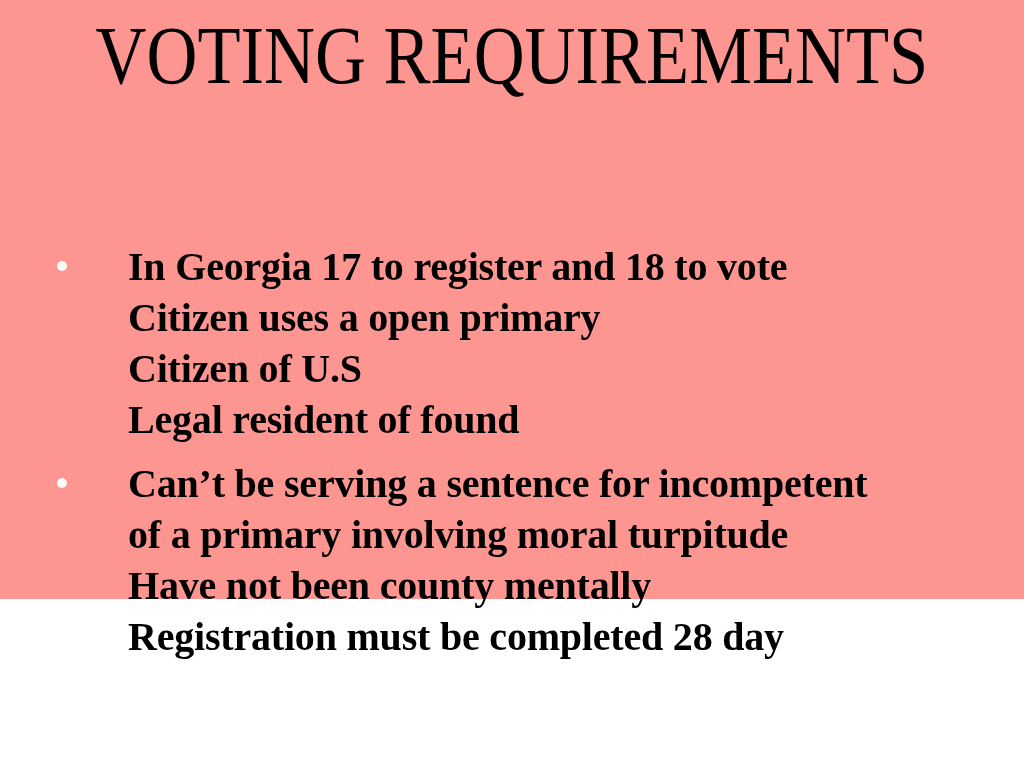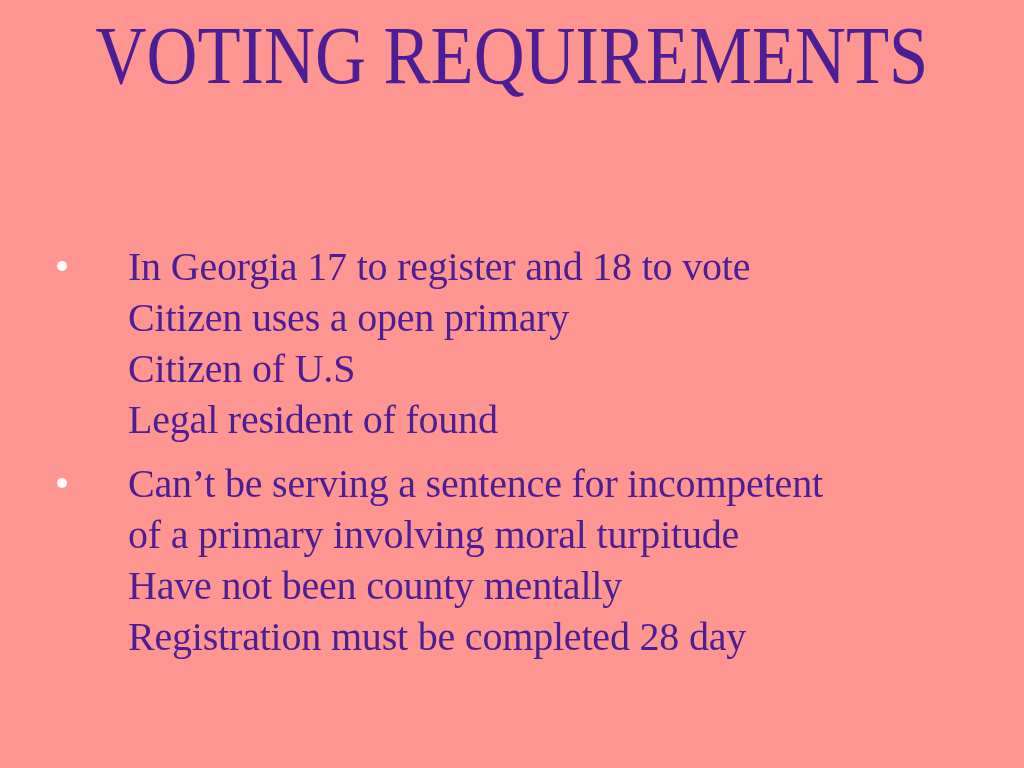--- a/index.html
+++ b/index.html
@@ -7,23 +7,23 @@
     padding: 0;
   }
   body {
     width: 1024px;
     height: 768px;
     overflow: hidden;
   }
   .slide {
     position: relative;
     width: 1024px;
-    height: 768px;
+    height: 599px;
     background: #FD9690;
-    color: #4c1d95;
+    color: #000000;
     font-family: "Liberation Serif", "DejaVu Serif", serif;
   }
   .title-wrap {
     position: absolute;
     top: 14px;
     left: 0;
     width: 100%;
     text-align: center;
   }
   .slide-title {
@@ -48,20 +48,21 @@
     padding: 0;
   }
   .bullet-item {
     position: relative;
     padding-left: 128px;
     padding-right: 30px;
     margin-bottom: 13px;
     font-size: 40px;
     line-height: 51px;
     letter-spacing: -0.2px;
+    font-weight: bold;
   }
   .bullet-dot {
     position: absolute;
     left: 57px;
     top: 20px;
     width: 10px;
     height: 10px;
     border-radius: 50%;
     background: #FDFBF9;
   }

